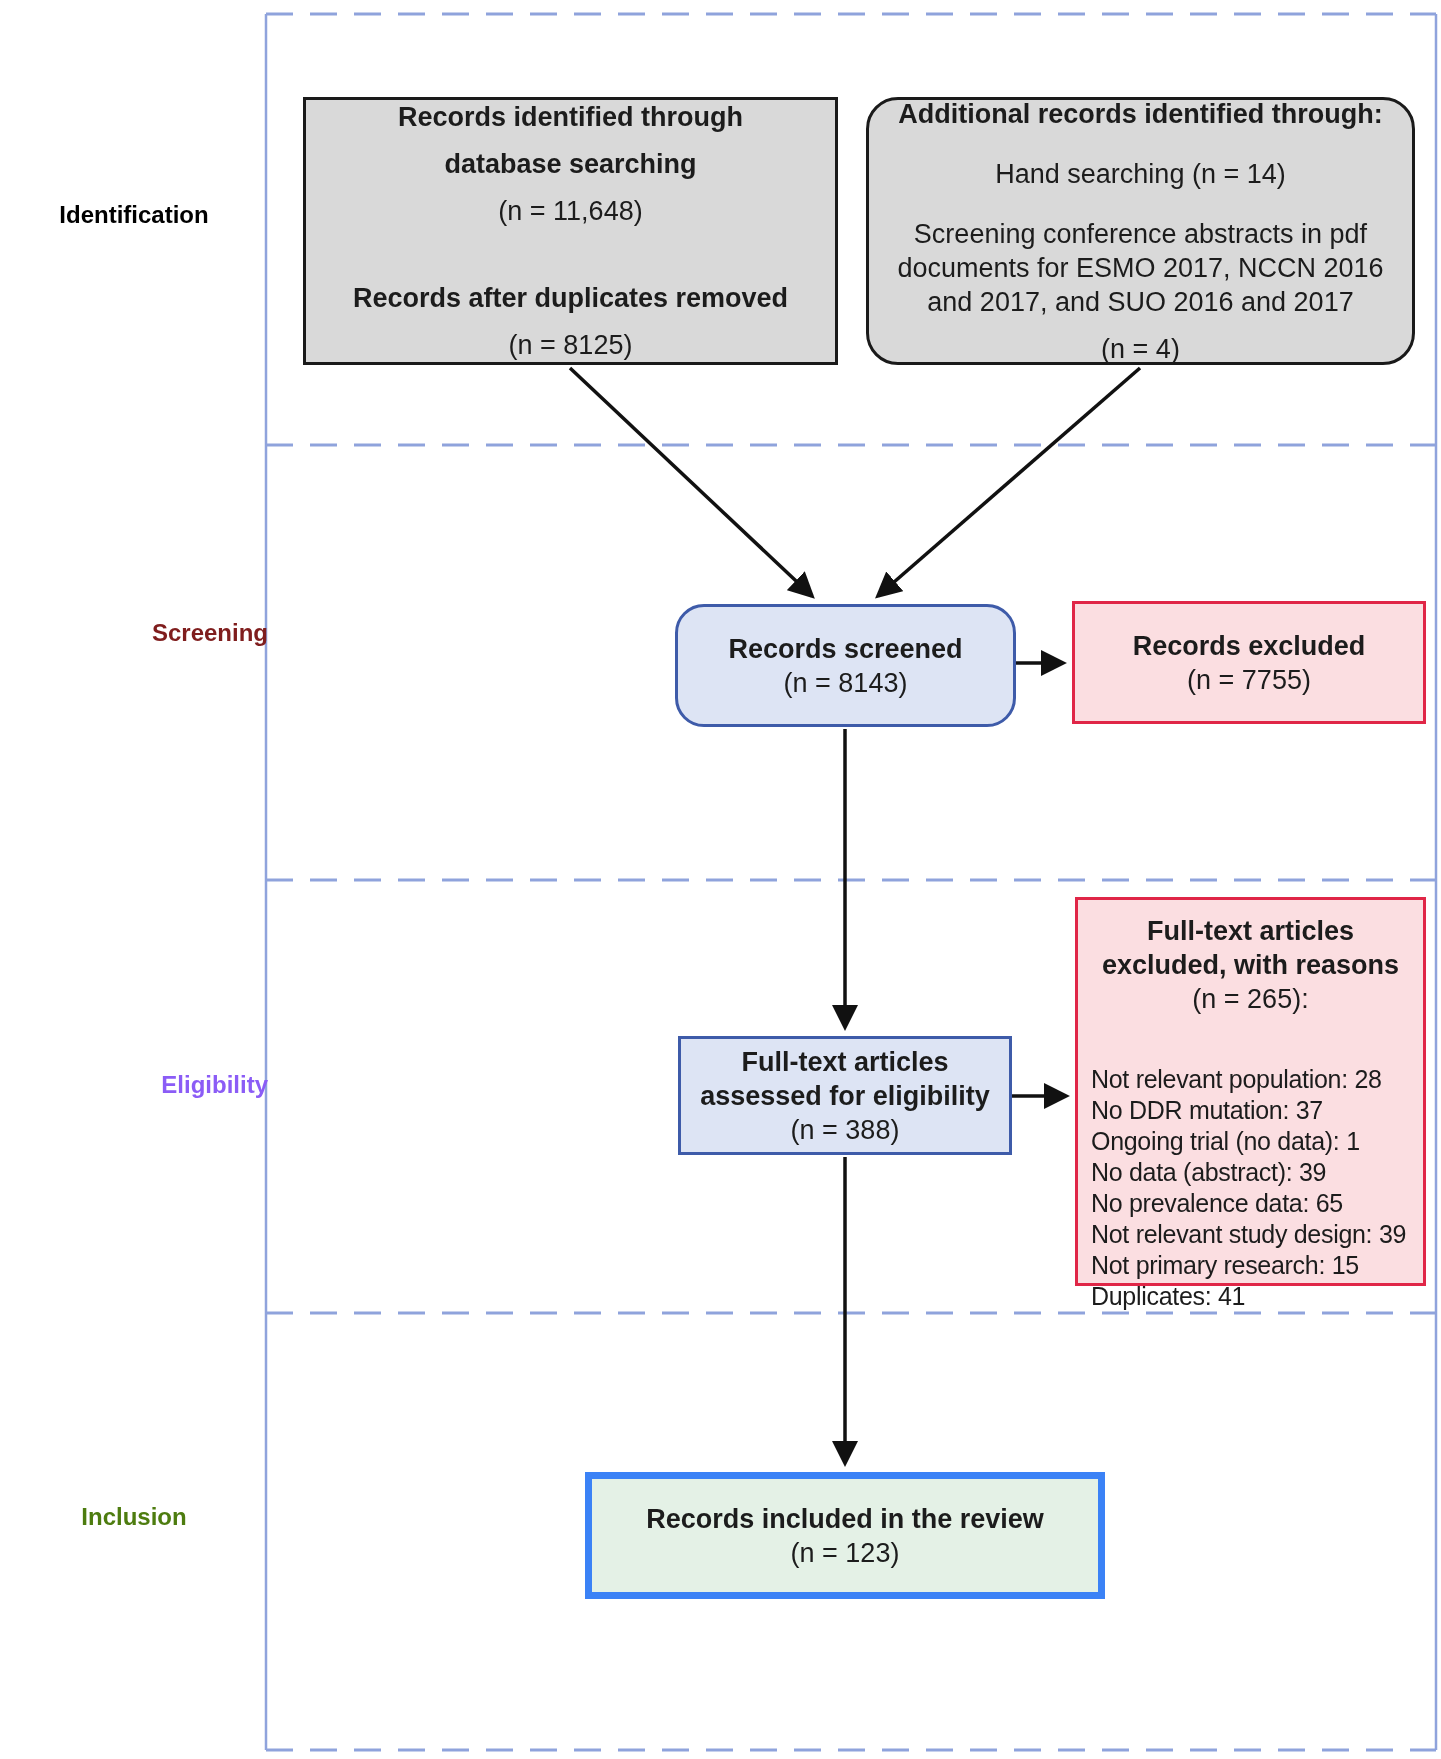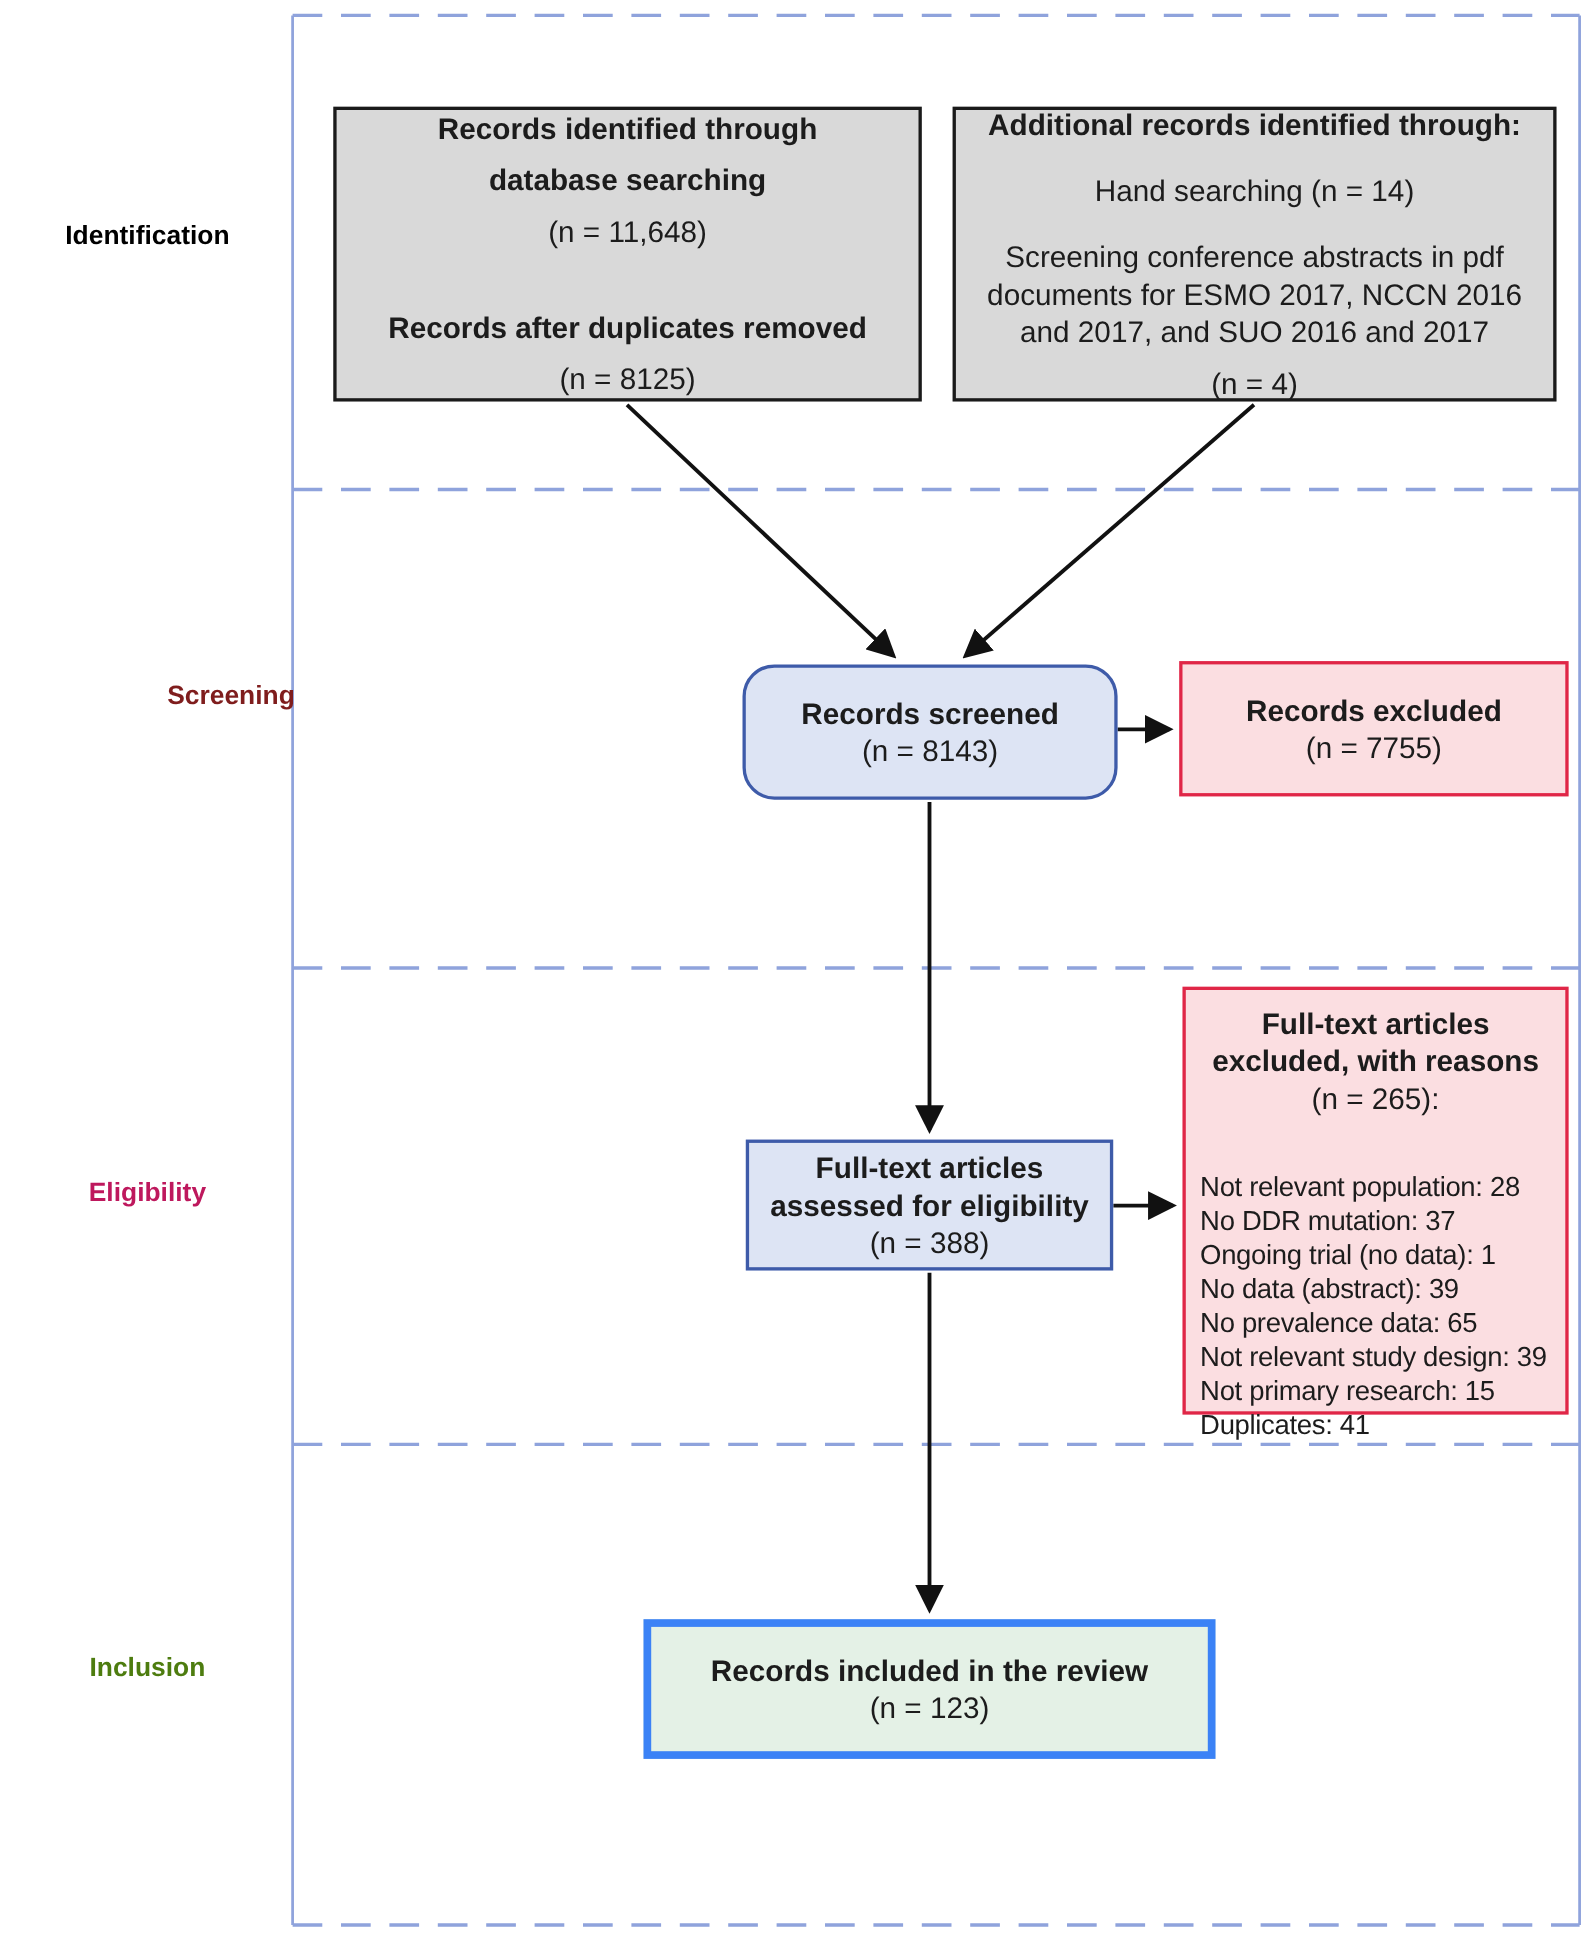--- a/index.html
+++ b/index.html
@@ -55,33 +55,33 @@
     <path d="M570 368 L812 596" stroke="#111111" stroke-width="3.5" fill="none" marker-end="url(#ah)"></path>
     <path d="M1140 368 L878 596" stroke="#111111" stroke-width="3.5" fill="none" marker-end="url(#ah)"></path>
     <path d="M1016 663 L1063 663" stroke="#111111" stroke-width="3.5" fill="none" marker-end="url(#ah)"></path>
     <path d="M845 729 L845 1027" stroke="#111111" stroke-width="3.5" fill="none" marker-end="url(#ah)"></path>
     <path d="M1012 1096 L1066 1096" stroke="#111111" stroke-width="3.5" fill="none" marker-end="url(#ah)"></path>
     <path d="M845 1157 L845 1463" stroke="#111111" stroke-width="3.5" fill="none" marker-end="url(#ah)"></path>
   </svg>
 
   <div class="stage-label" style="top:196px; color:#000000;">Identification</div>
   <div class="stage-label" style="top:614px; color:#7f1d1d;text-align:right;">Screening</div>
-  <div class="stage-label" style="top:1066px; color:#be185d;">Eligibility</div>
+  <div class="stage-label" style="top:1066px; color:#8b5cf6;text-align:right;">Eligibility</div>
   <div class="stage-label" style="top:1498px; color:#4d7c0f;">Inclusion</div>
 
   <div class="box gray" style="left:303px; top:97px; width:535px; height:268px;">
     <div class="bold">Records identified through</div>
     <div class="bold">database searching</div>
     <div>(n = 11,648)</div>
     <div class="gap-lg"></div>
     <div class="bold">Records after duplicates removed</div>
     <div>(n = 8125)</div>
   </div>
 
-  <div class="box gray" style="left:866px; top:97px; width:549px; height:268px;">
+  <div class="box gray" style="left:866px; top:97px; width:549px; height:268px;border-radius:32px;">
     <div class="bold">Additional records identified through:</div>
     <div class="gap-sm"></div>
     <div>Hand searching (n = 14)</div>
     <div class="gap-sm"></div>
     <div class="para">Screening conference abstracts in pdf documents for ESMO 2017, NCCN 2016 and 2017, and SUO 2016 and 2017</div>
     <div>(n = 4)</div>
   </div>
 
   <div class="box blue" style="left:675px; top:604px; width:341px; height:123px;border-radius:29px;">
     <div class="bold">Records screened</div>

